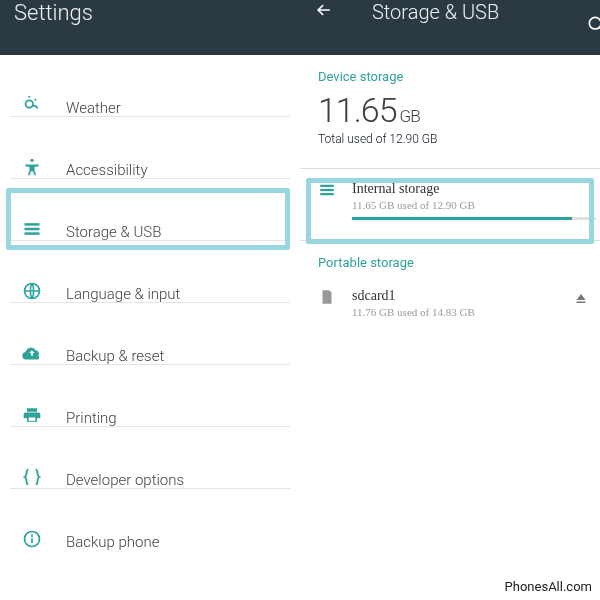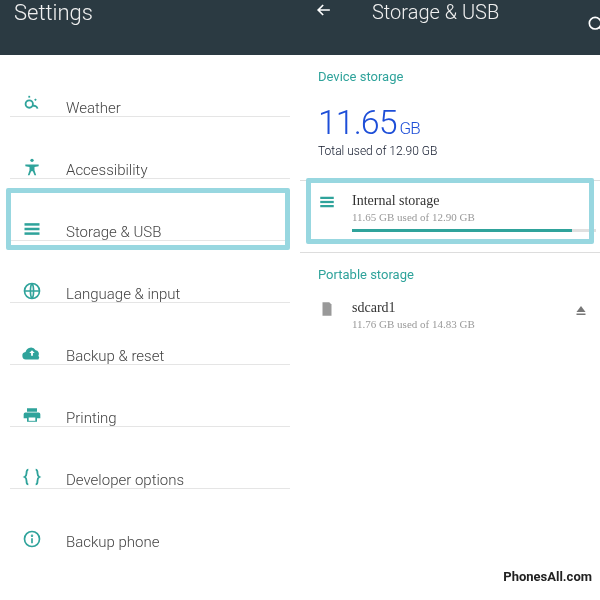--- a/index.html
+++ b/index.html
@@ -83,24 +83,23 @@
 
   .section-label {
     color: #2fa39b;
     font-size: 13px;
     padding: 14px 18px 6px 18px;
     font-weight: 400;
   }
   .big-number {
     padding: 0 18px;
     font-size: 34px;
-    color: #1d4ed8;
+    color: #404040;
     font-weight: 300;
     letter-spacing: -1px;
-    margin-top: 12px;
   }
   .big-number .unit { font-size: 17px; margin-left: 3px; }
   .subtext {
     padding: 2px 18px 14px 18px;
     font-size: 12px;
     color: #0f172a;
     font-weight: 300;
   }
   .storage-row {
     display: flex;
@@ -134,23 +133,23 @@
   .eject {
     color: #777;
     padding: 0 6px;
   }
   .right-divider {
     border-top: 1px solid #ddd;
     margin: 8px 0 0 0;
   }
   .watermark {
     position: absolute;
-    right: 8px; bottom: 16px;
+    right: 8px; bottom: 6px;
     font-size: 13px;
-    font-weight: 700;
+    font-weight: 400;
     color: #222;
     background: rgba(255,255,255,0.9);
   }
 </style>
 </head>
 <body>
 
 <div class="pane pane-left">
   <div class="header header-left">
     <span>Settings</span>

